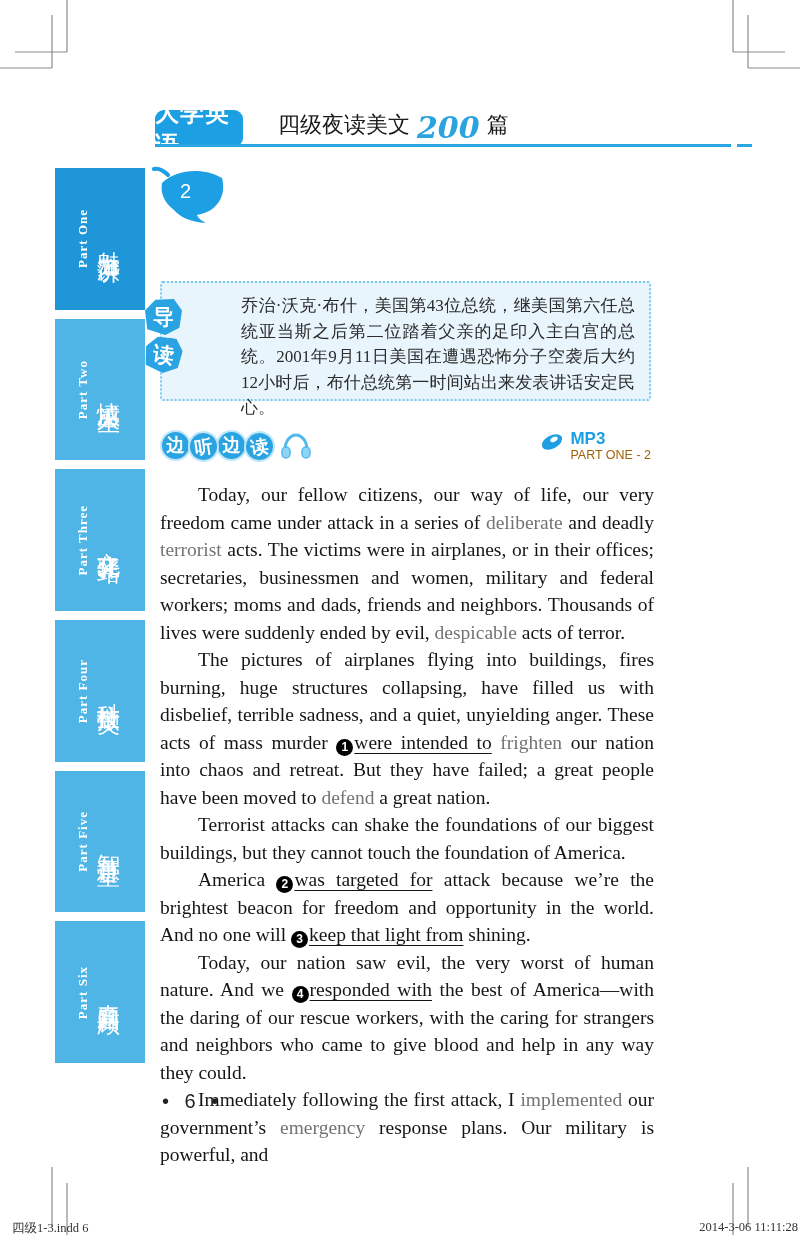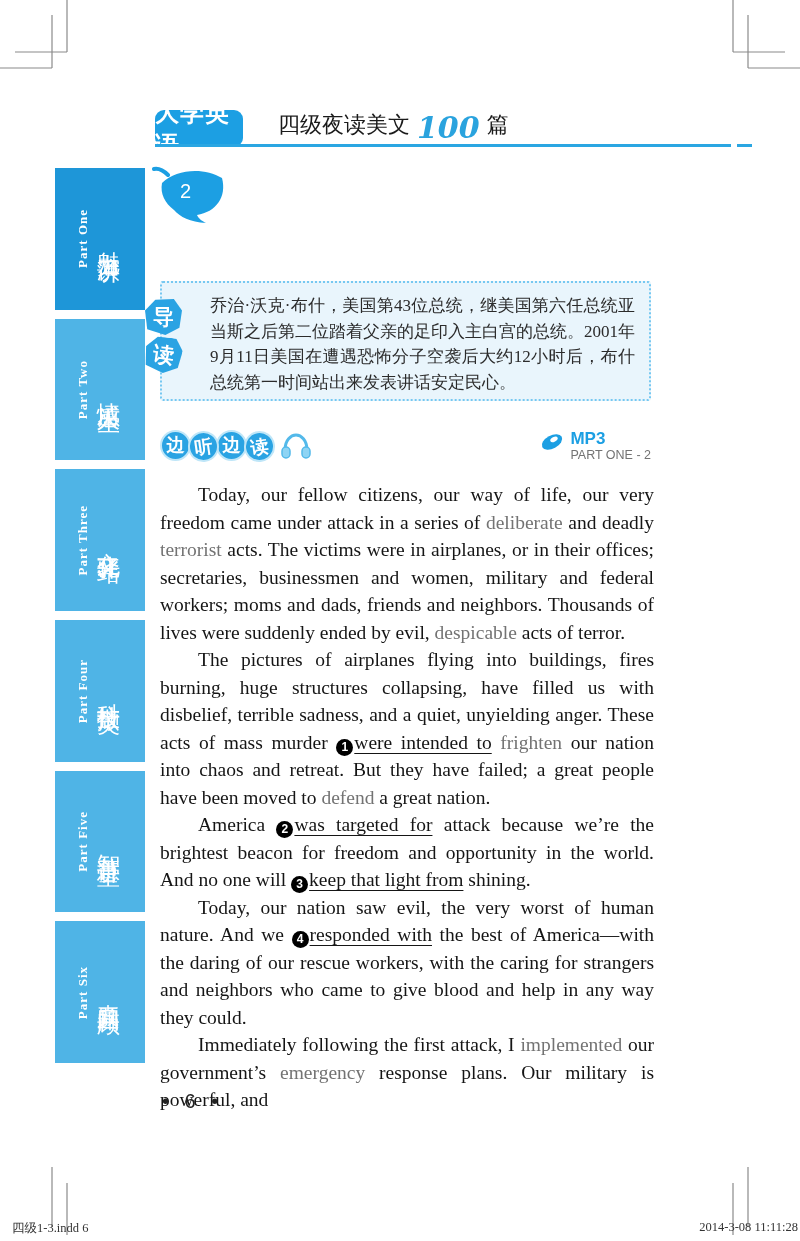--- a/index.html
+++ b/index.html
@@ -35,39 +35,39 @@
 
   
   .leaf { position:absolute; left:152px; top:165px; }
   .leaf text { fill:#ffffff; font-size:20px; font-family:"Liberation Sans", sans-serif; }
   .lesson-title { position:absolute; left:230px; top:172px; color:#2aa3de; font-size:30px; line-height:43px; }
 
   
   .intro-box { position:absolute; left:160px; top:281px; width:491px; height:120px;
     background:#e9f5fc; border:2px dotted #76c8f1; border-radius:3px;
     padding:10px 14px 10px 48px; }
-  .intro-text { font-size:17px; line-height:25.5px; color:#2b2b2b; text-align:justify; }
+  .intro-text { font-size:17px; line-height:25.5px; color:#2b2b2b; text-align:justify;margin-left:31px; }
   .intro-badge { position:absolute; left:-17px; top:16px; display:flex; flex-direction:column; gap:2px; }
   .hex { width:37px; height:36px; background:#2aa3e3; color:#fff; font-size:21px; font-weight:bold;
     display:flex; align-items:center; justify-content:center; font-family:"Liberation Sans", sans-serif;
     clip-path:polygon(28% 2%, 78% 0%, 100% 32%, 93% 80%, 55% 100%, 6% 84%, 0% 32%); }
   .hex:nth-child(2) { transform:rotate(8deg); }
 
   
   .listen-row { position:absolute; left:160px; top:428px; width:491px; display:flex; justify-content:space-between; align-items:flex-start; }
   .listen-left { display:flex; align-items:center; }
   .listen-circle { width:31px; height:31px; border-radius:50%; background:#2aa3e3; border:2px solid #bfe6f8;
     color:#fff; font-size:18px; font-weight:bold; display:inline-flex; align-items:center; justify-content:center;
     margin-right:-3px; font-family:"Liberation Sans", sans-serif; }
   .listen-circle.r1 { transform:rotate(-8deg); margin-top:3px; }
   .headphones { margin-left:8px; margin-top:2px; }
   .mp3-block { display:flex; align-items:flex-start; gap:5px; padding-top:2px; }
   .mp3-texts { display:flex; flex-direction:column; }
   .mp3-label { color:#1c9fe3; font-weight:bold; font-size:17px; font-family:"Liberation Sans", sans-serif; line-height:18px; }
-  .mp3-part { color:#737373; font-size:12.5px; font-family:"Liberation Sans", sans-serif; line-height:15px; }
+  .mp3-part { color:#a16207; font-size:12.5px; font-family:"Liberation Sans", sans-serif; line-height:15px; }
 
   
   .article { position:absolute; left:160px; top:481px; width:494px; }
   .article p { font-size:19.5px; line-height:27.5px; text-align:justify; text-indent:38px; color:#151515; }
   .kw { color:#737373; }
   .ul { text-decoration:underline; text-underline-offset:4px; text-decoration-thickness:1.3px; }
   .marker { display:inline-flex; width:17px; height:17px; border-radius:50%; background:#000; color:#fff;
     font-size:12px; font-weight:bold; align-items:center; justify-content:center; vertical-align:-2px;
     font-family:"Liberation Sans", sans-serif; text-indent:0; margin-right:1px; }
 
@@ -101,21 +101,21 @@
   <svg class="cropmark cm-br" width="70" height="70">
     <line x1="3" y1="18" x2="3" y2="70"></line>
       <line x1="18" y1="2" x2="18" y2="62"></line>
   </svg>
 
   <div class="logo-box">
     <span>大学英语</span>
   </div>
   <div class="subtitle">
     <span class="zh">四级夜读美文</span>
-    <span class="num">100</span>
+    <span class="num">200</span>
     <span class="zh">篇</span>
   </div>
   <div class="header-rule"></div>
   <div class="header-rule-dash"></div>
 
   <div class="sidebar">
       <div class="side-tab active">
         <span class="tab-en">Part One</span>
         <span class="tab-zh">魅力演讲</span>
       </div>
@@ -177,23 +177,24 @@
       <div class="mp3-texts">
         <span class="mp3-label">MP3</span>
         <span class="mp3-part">PART ONE - 2</span>
       </div>
     </div>
   </div>
 
   <div class="article">
       <p><span>Today, our fellow citizens, our way of life, our very freedom came under attack in a series of </span><span class="kw">deliberate</span><span> and deadly </span><span class="kw">terrorist</span><span> acts. The victims were in airplanes, or in their offices; secretaries, businessmen and women, military and federal workers; moms and dads, friends and neighbors. Thousands of lives were suddenly ended by evil, </span><span class="kw">despicable</span><span> acts of terror.</span></p>
       <p><span>The pictures of airplanes flying into buildings, fires burning, huge structures collapsing, have filled us with disbelief, terrible sadness, and a quiet, unyielding anger. These acts of mass murder </span><span class="marker">1</span><span class="ul">were intended to</span><span> </span><span class="kw">frighten</span><span> our nation into chaos and retreat. But they have failed; a great people have been moved to </span><span class="kw">defend</span><span> a great nation.</span></p>
+      <p><span>Terrorist attacks can shake the foundations of our biggest buildings, but they cannot touch the foundation of America.</span></p>
       <p><span>America </span><span class="marker">2</span><span class="ul">was targeted for</span><span> attack because we’re the brightest beacon for freedom and opportunity in the world. And no one will </span><span class="marker">3</span><span class="ul">keep that light from</span><span> shining.</span></p>
       <p><span>Today, our nation saw evil, the very worst of human nature. And we </span><span class="marker">4</span><span class="ul">responded with</span><span> the best of America—with the daring of our rescue workers, with the caring for strangers and neighbors who came to give blood and help in any way they could.</span></p>
       <p><span>Immediately following the first attack, I </span><span class="kw">implemented</span><span> our government’s </span><span class="kw">emergency</span><span> response plans. Our military is powerful, and</span></p>
     </div>
 
   <div class="page-number">• 6 •</div>
 
   <div class="footer-left">四级1-3.indd    6</div>
-  <div class="footer-right">2014-3-08    11:11:28</div>
+  <div class="footer-right">2014-3-06    11:11:28</div>
 
 </div>
 
 </body></html>

